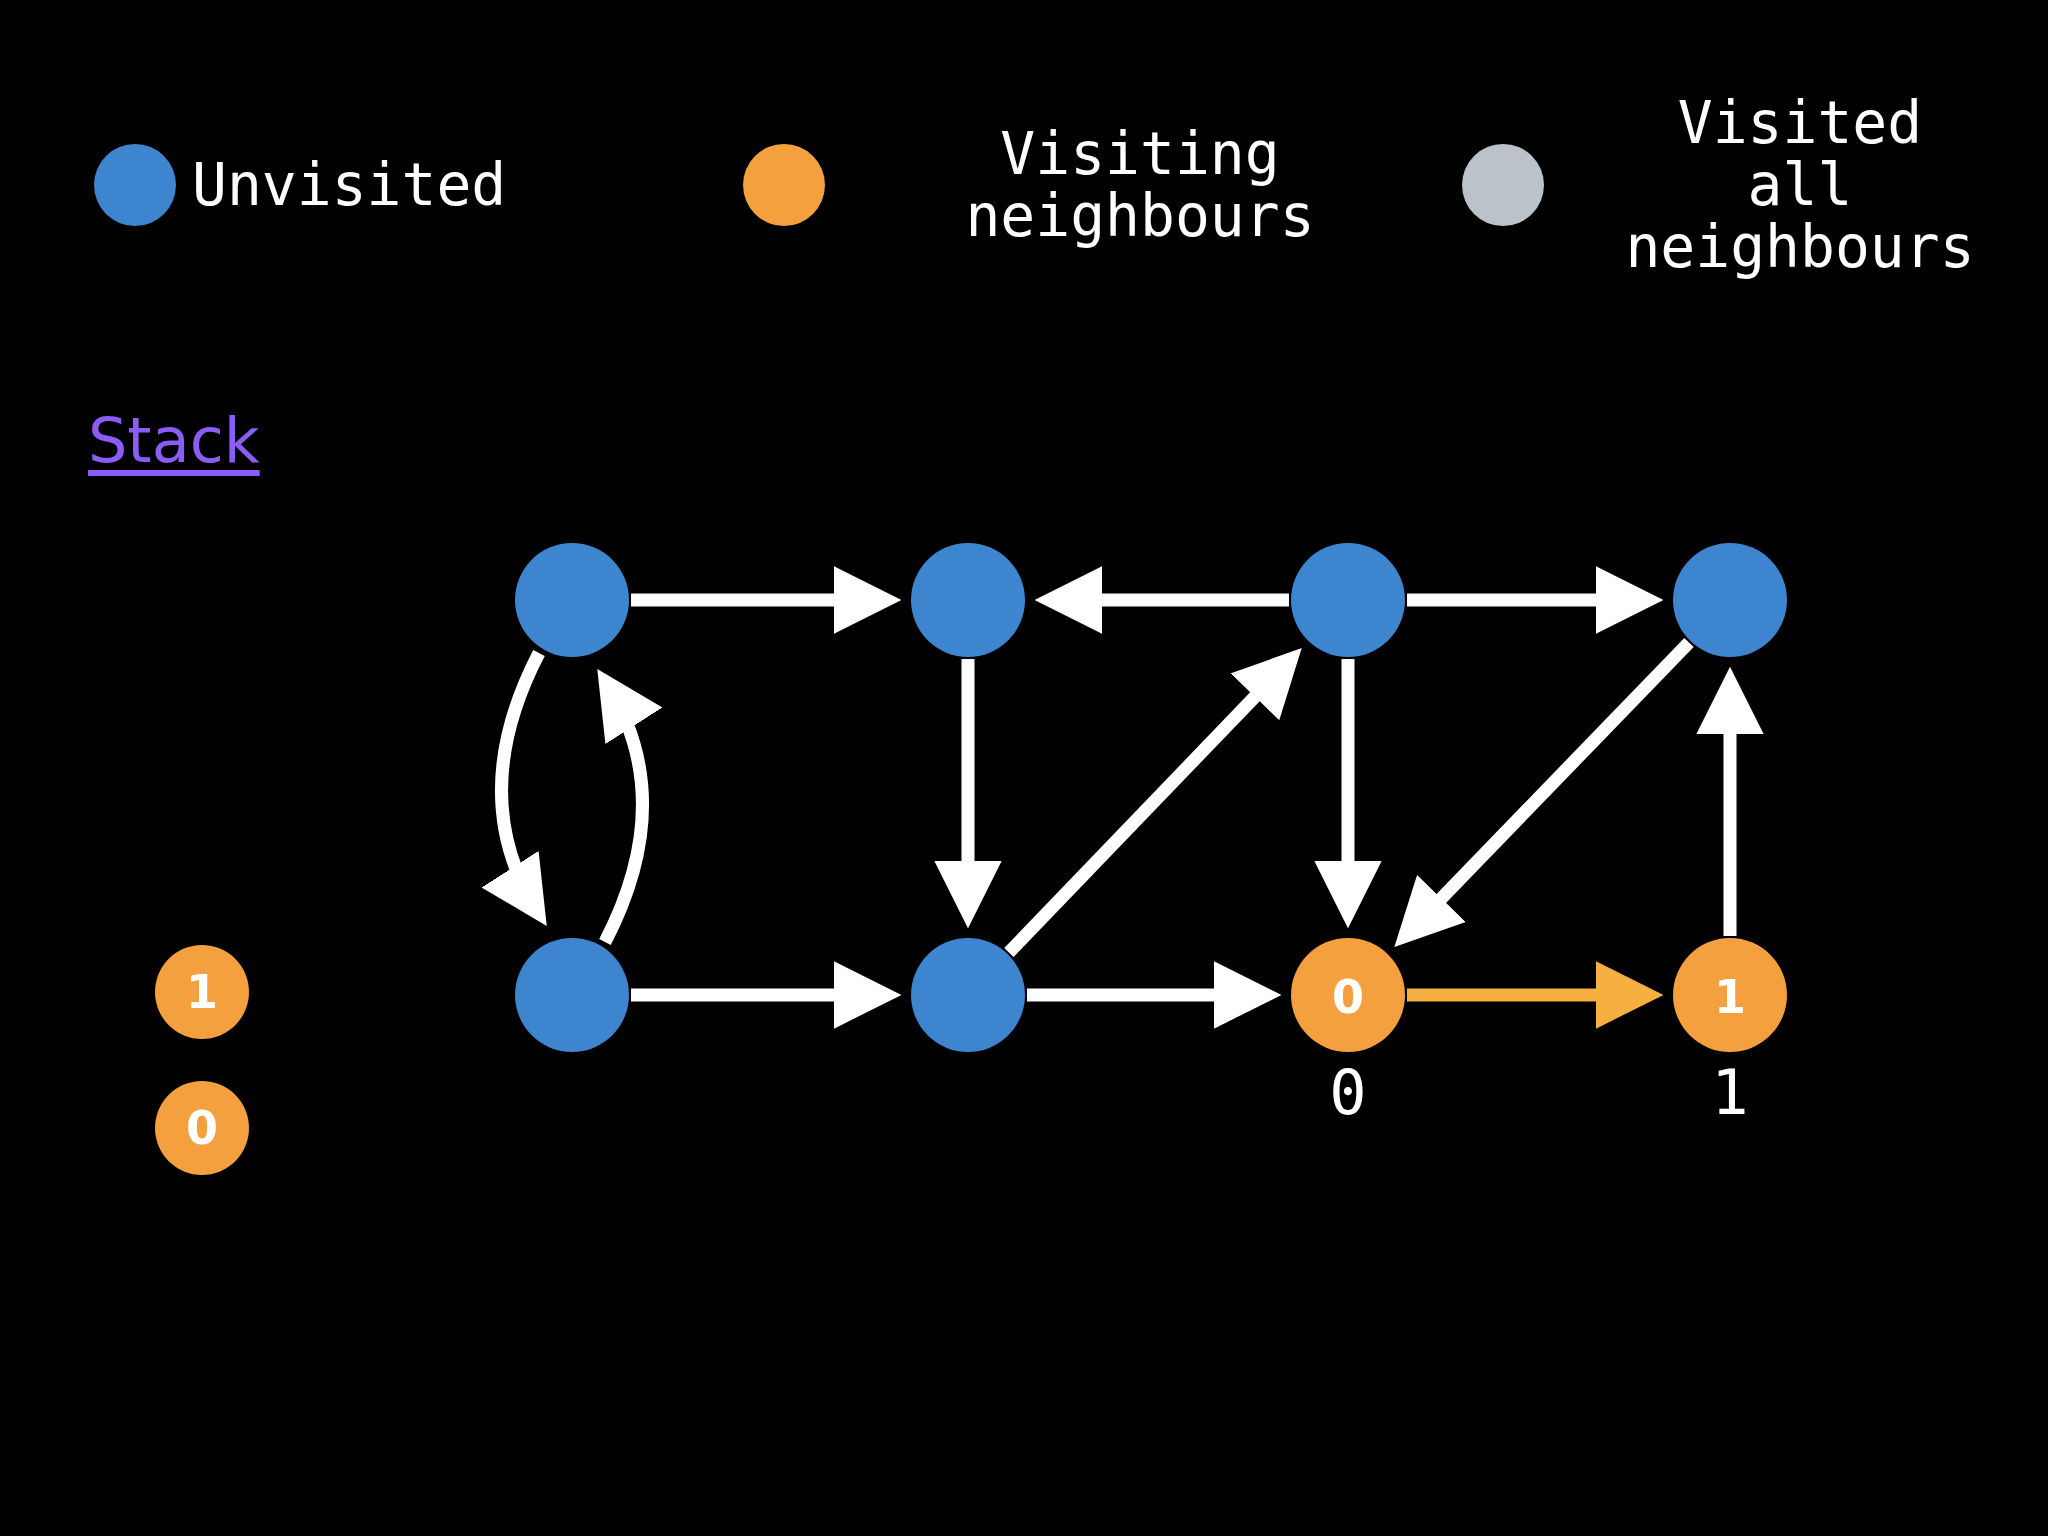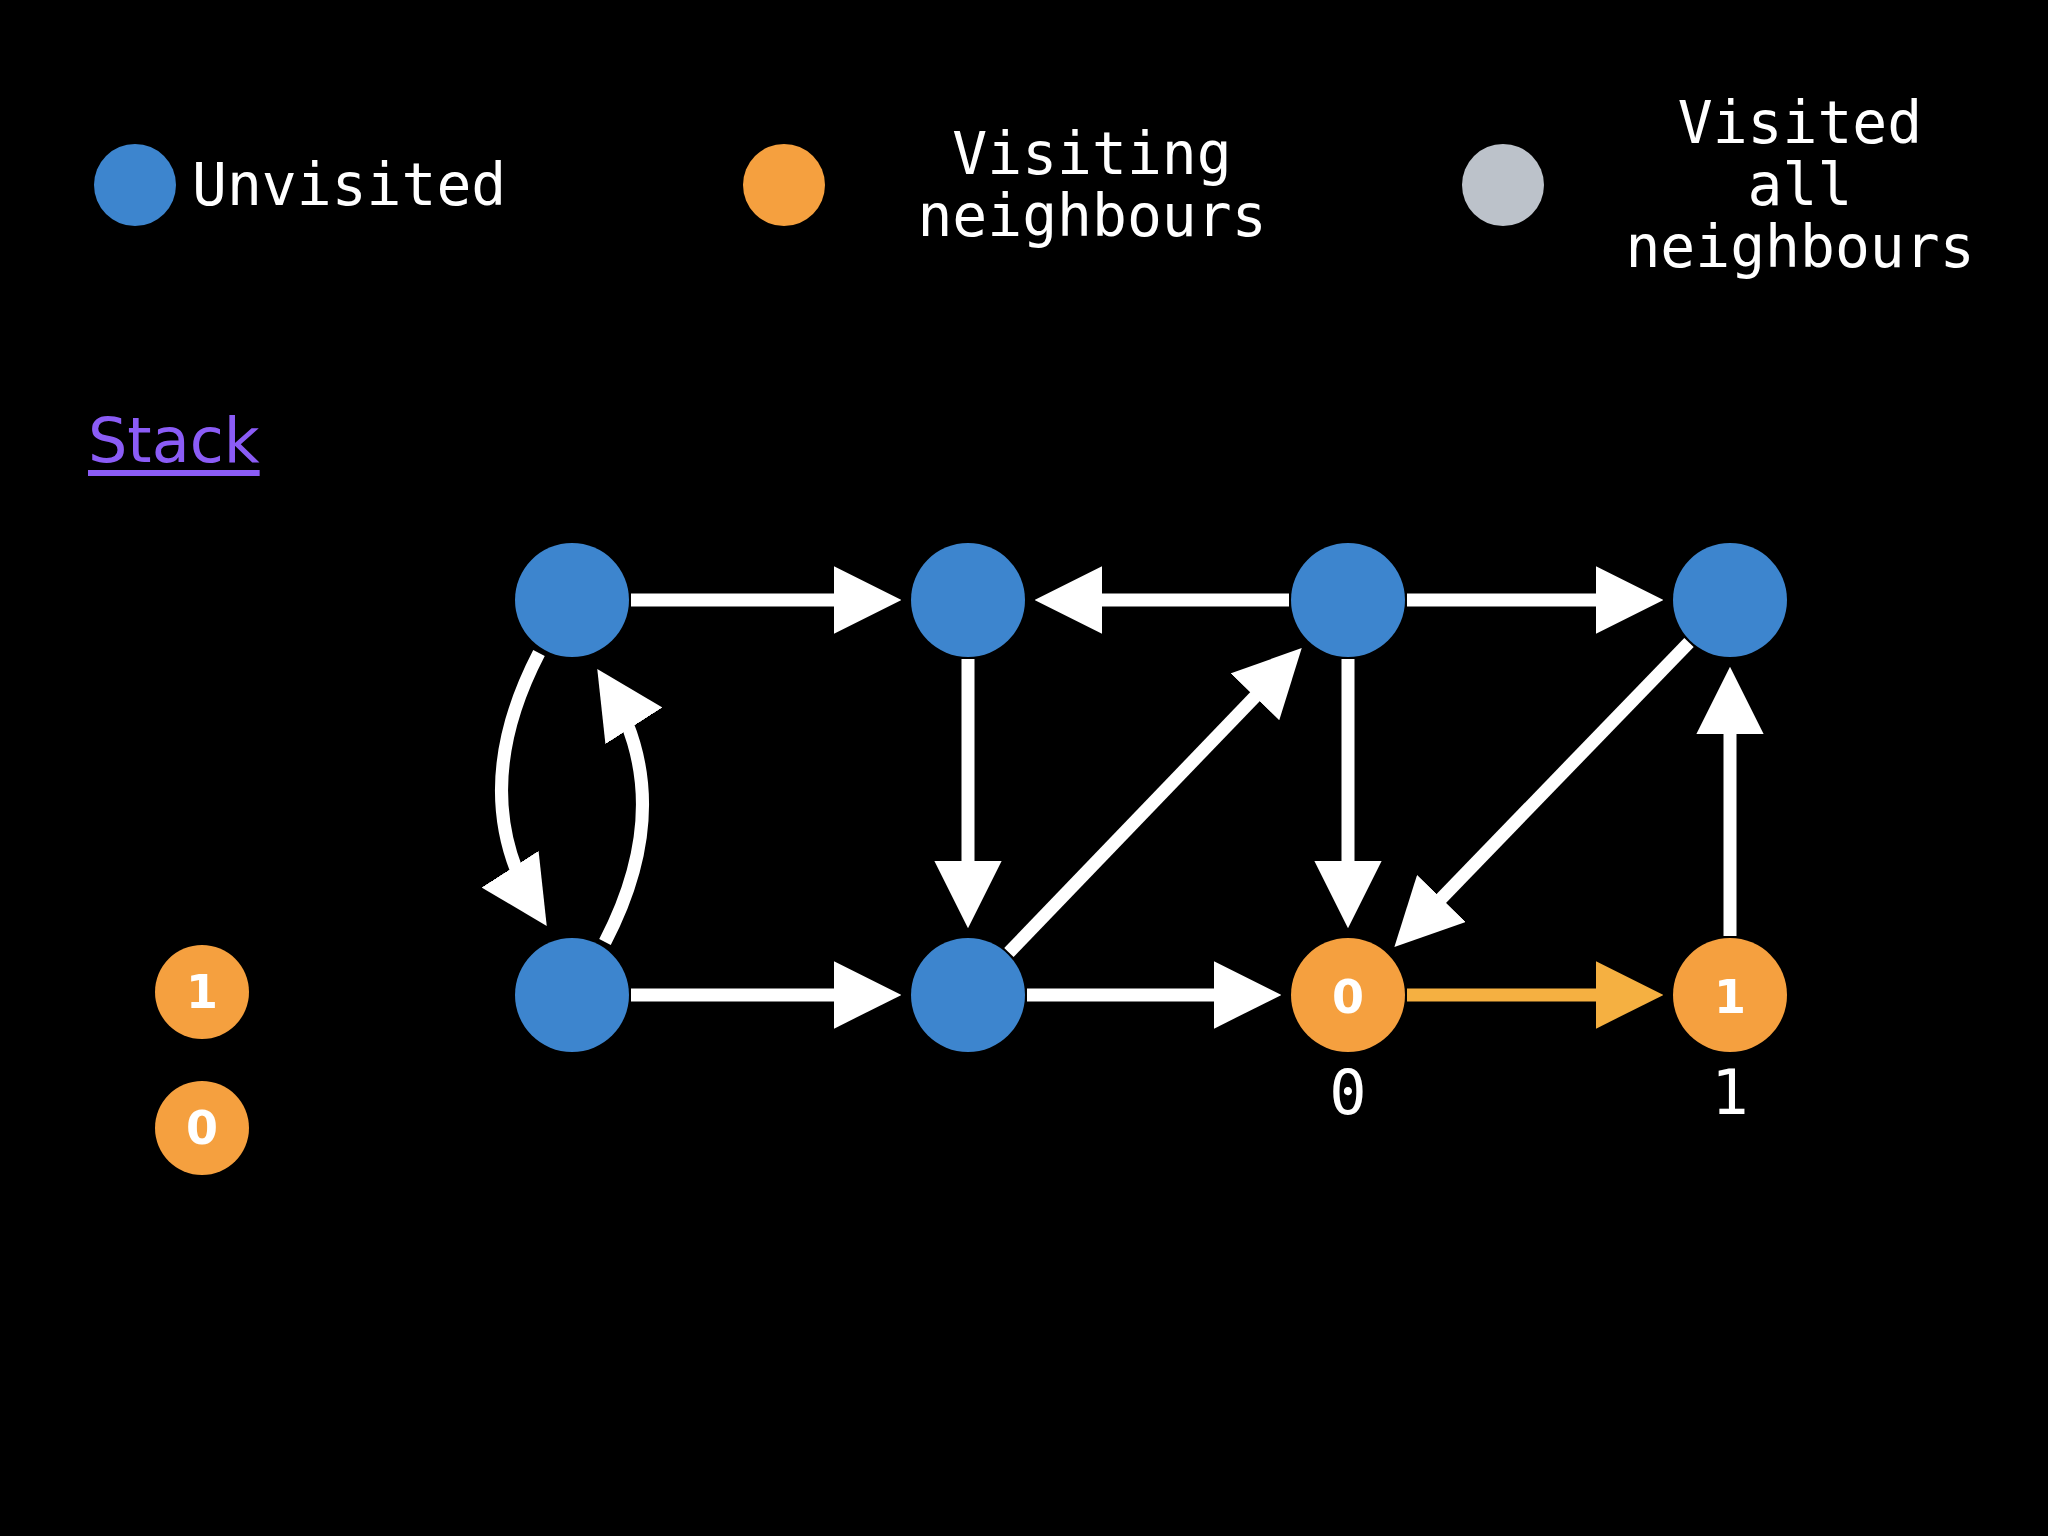--- a/index.html
+++ b/index.html
@@ -90,21 +90,21 @@
 </head>
 <body>
 
 <div id="stage">
 
   <div id="legend">
       <div class="legend-item" style="left: 94px; top: 95px; height: 140px;">
         <div class="legend-dot" style="width: 82px; height: 82px; background: rgb(61, 133, 206);"></div>
         <div class="legend-label left-aligned" style="margin-left: 16px;">Unvisited</div>
       </div>
-      <div class="legend-item" style="left: 743px; top: 95px; height: 140px;">
+      <div class="legend-item" style="left: 743px; top: 95px; height: 140px; gap: 48px;">
         <div class="legend-dot" style="width: 82px; height: 82px; background: rgb(245, 160, 63);"></div>
         <div class="legend-label" style="margin-left: 267px; transform: translateX(-50%); position: relative; left: 0px;">Visiting
 neighbours</div>
       </div>
       <div class="legend-item" style="left: 1462px; top: 95px; height: 140px;">
         <div class="legend-dot" style="width: 82px; height: 82px; background: rgb(188, 194, 202);"></div>
         <div class="legend-label" style="margin-left: 256px; transform: translateX(-50%); position: relative; left: 0px;">Visited all
 neighbours</div>
       </div>
     </div>

